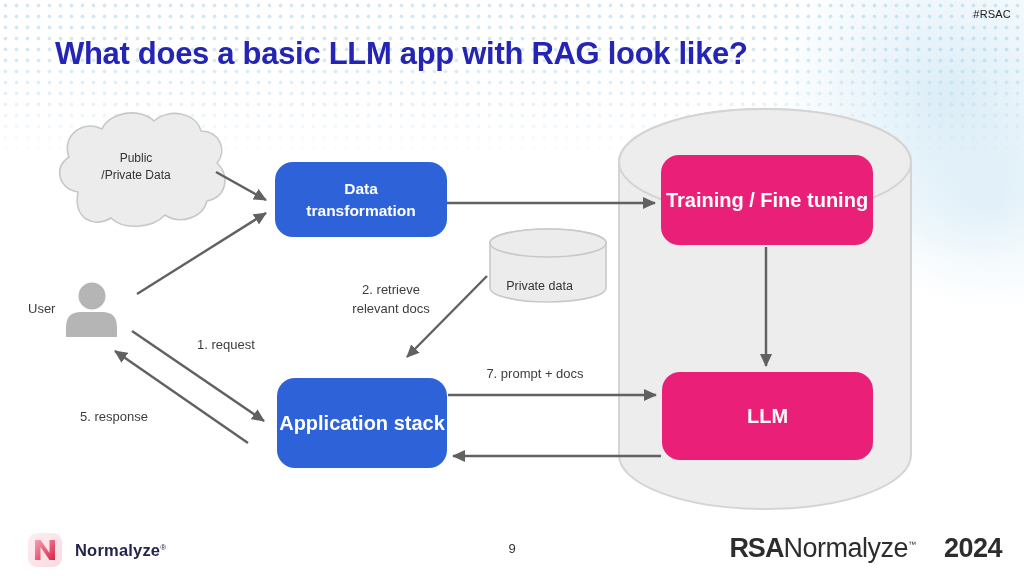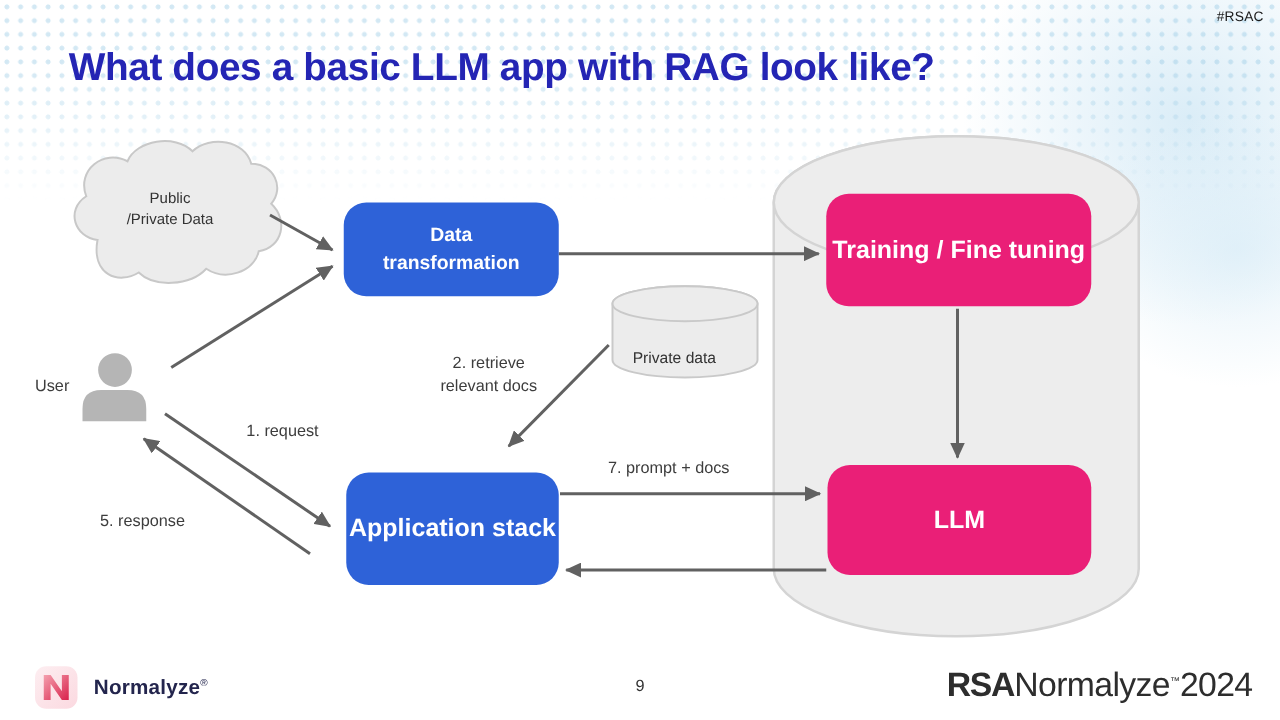--- a/index.html
+++ b/index.html
@@ -63,21 +63,21 @@
   .lbl-privdata{left:491px;top:277px;width:97px;font-size:12.5px;color:#333;}
   
   .footer-brand{position:absolute;left:27px;top:532px;display:flex;align-items:center;}
   .brand-text{margin-left:12px;font-size:16.5px;font-weight:bold;color:#23254d;letter-spacing:0.2px;}
   .brand-reg{font-size:8px;vertical-align:super;font-weight:normal;}
   .page-num{position:absolute;left:472px;top:541px;width:80px;text-align:center;font-size:13px;color:#333;}
   .conf-logo{position:absolute;right:22px;top:533px;font-size:27px;color:#2d2d2d;white-space:nowrap;}
   .conf-rsa{font-weight:bold;letter-spacing:-1px;}
   .conf-name{font-weight:300;letter-spacing:-0.5px;}
   .conf-tm{font-size:8px;vertical-align:super;}
-  .conf-year{font-weight:400;letter-spacing:-0.5px;}
+  .conf-year{font-weight:700;letter-spacing:-0.5px;margin-left:28px;}
 </style>
 </head>
 <body>
 
 <div class="slide">
 
   <div class="decor-blob"></div>
   <div class="decor-blob2"></div>
   <div class="dot-grid"></div>
 

